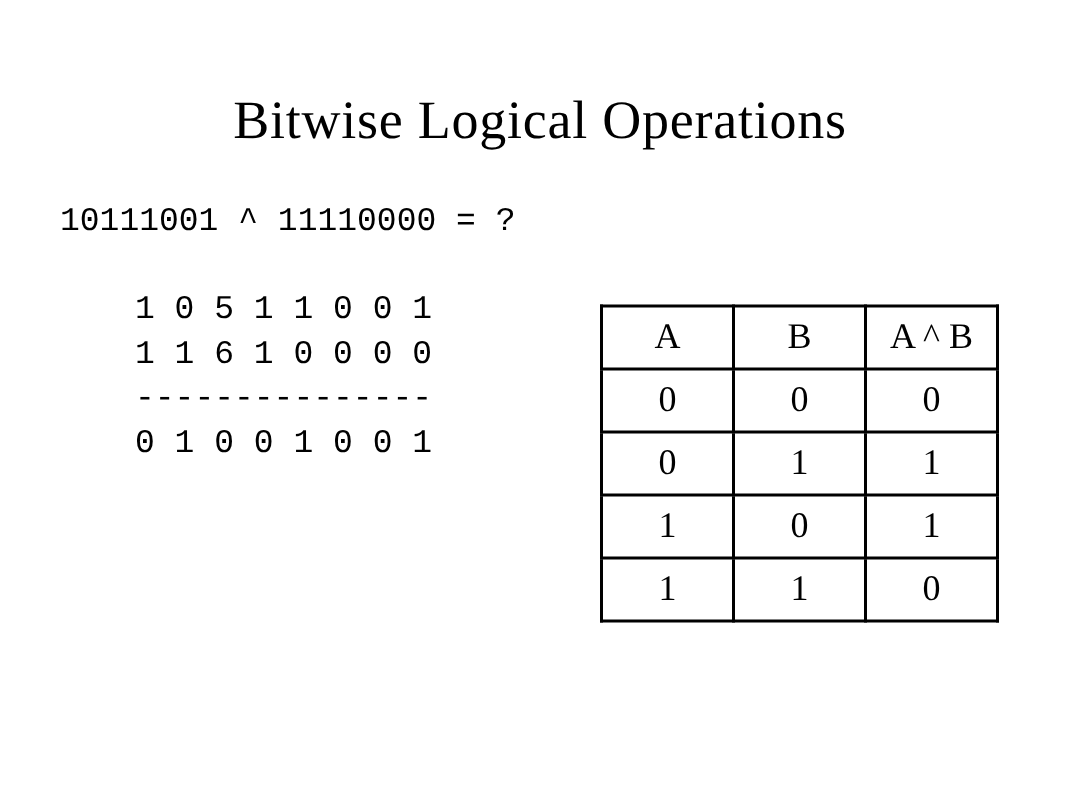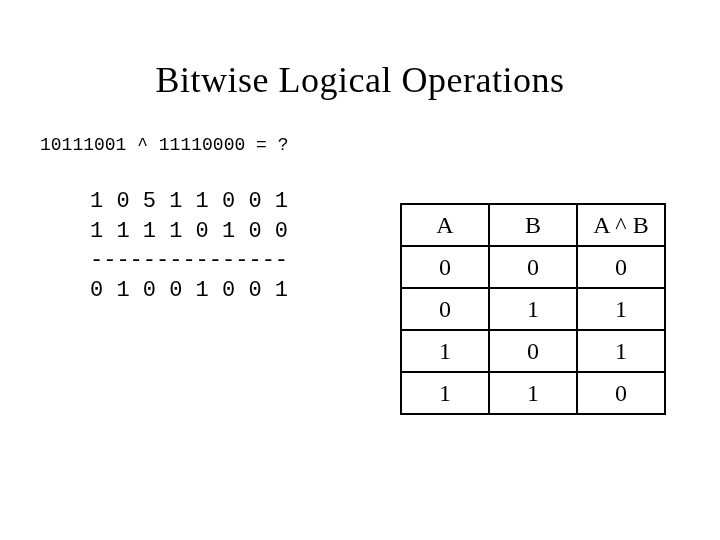--- a/index.html
+++ b/index.html
@@ -20,21 +20,21 @@
   }
   .title {
     text-align: center;
     font-size: 36px;
     font-weight: normal;
     padding-top: 18px;
     letter-spacing: 0.5px;
   }
   .expr {
     font-family: "Courier New", Courier, monospace;
-    font-size: 18px;
+    font-size: 22px;
     margin-top: 34px;
     margin-left: 40px;
     white-space: pre;
   }
   .work {
     font-family: "Courier New", Courier, monospace;
     font-size: 22px;
     margin-top: 32px;
     margin-left: 90px;
     line-height: 1.35;
@@ -60,21 +60,21 @@
 </head>
 <body>
 
 <div class="slide">
 
   <div class="title">Bitwise Logical Operations</div>
 
   <div class="expr">10111001 ^ 11110000 = ?</div>
 
   <div class="work"><span>1 0 5 1 1 0 0 1</span>
-<span>1 1 1 1 0 1 0 0</span>
+<span>1 1 6 1 0 0 0 0</span>
 <span>---------------</span>
 <span>0 1 0 0 1 0 0 1</span></div>
 
   <table class="truth">
     <tbody>
         <tr>
       <td>A</td>
       <td>B</td>
       <td>A ^ B</td>
     </tr>

